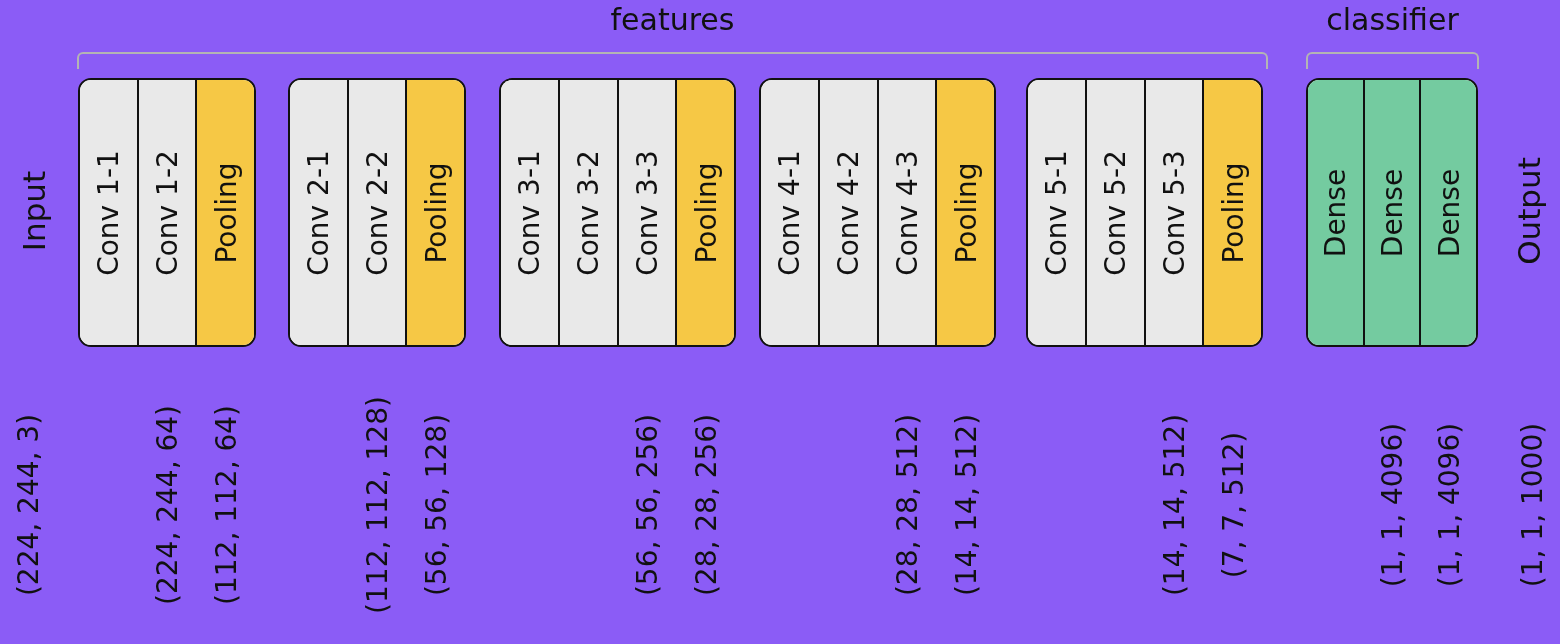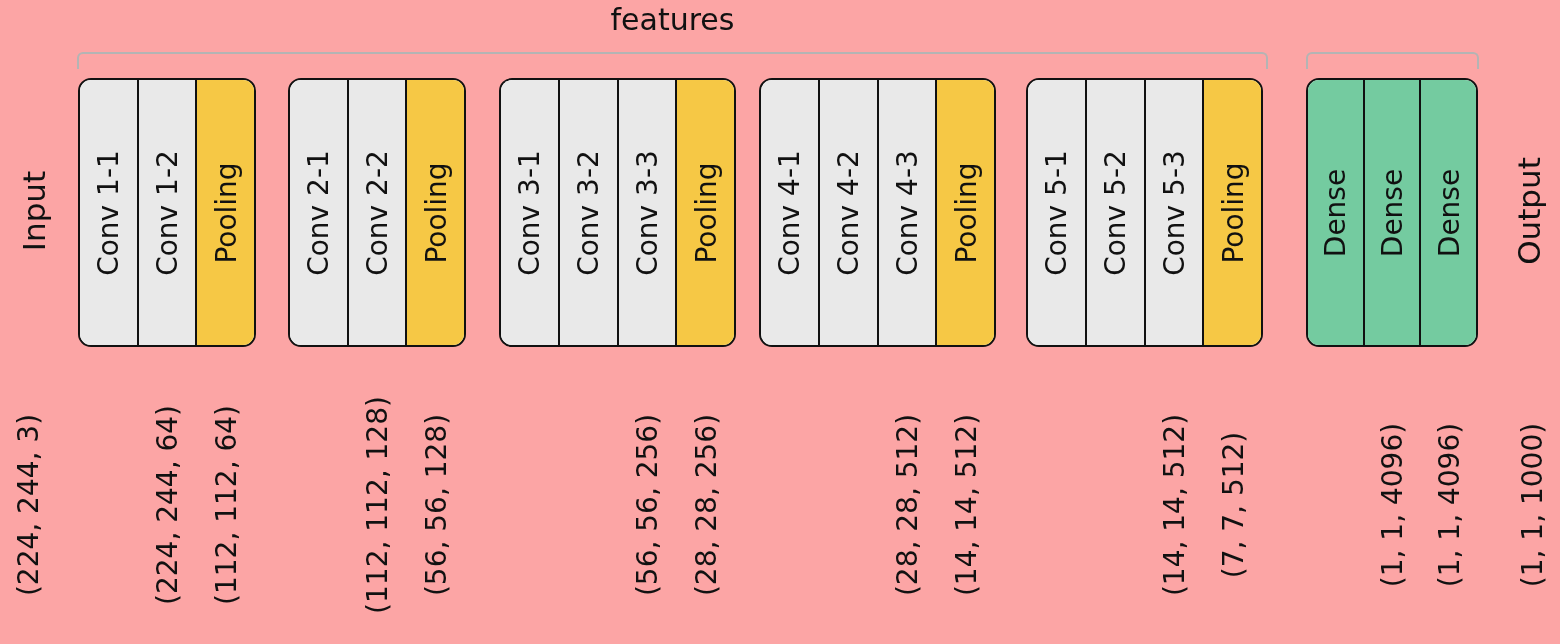--- a/index.html
+++ b/index.html
@@ -1,19 +1,19 @@
 <!DOCTYPE html>
 <html style="--conv: #e9e9e9; --pooling: #f6c845; --dense: #74cba0; --outline: #111111; --bracket: #b4b4b4; --text: #111111;"><head>
 <meta charset="utf-8">
 <style>
   html,body{margin:0;padding:0;background:#ffffff;}
   #canvas{
     position:relative;
     width:1560px;height:644px;
-    background:#fca5a5;
+    background:#8b5cf6;
     font-family:"DejaVu Sans","Liberation Sans",sans-serif;
     overflow:hidden;
   }
   .vtext{
     position:absolute;
     white-space:nowrap;
     transform:translate(-50%,-50%) rotate(-90deg);
     transform-origin:center center;
     color:var(--text,#111);
   }
@@ -54,20 +54,21 @@
   .col-label{left:50%;top:50%;font-size:28px;}
   .shape-annotation{font-size:28px;}
 </style>
 </head>
 <body>
 
 <div id="canvas">
 
   <div class="group-title" id="features-title">features</div>
 
+  <div class="group-title" id="classifier-title">classifier</div>
 
   <div class="bracket" id="features-bracket"></div>
 
   <div class="bracket" id="classifier-bracket"></div>
 
   <div class="vtext side-label" id="input-label">Input</div>
 
   <div class="vtext side-label" id="output-label">Output</div>
 
 <div class="vtext shape-annotation" style="left: 167px; top: 505px;">(224, 244, 64)</div>

